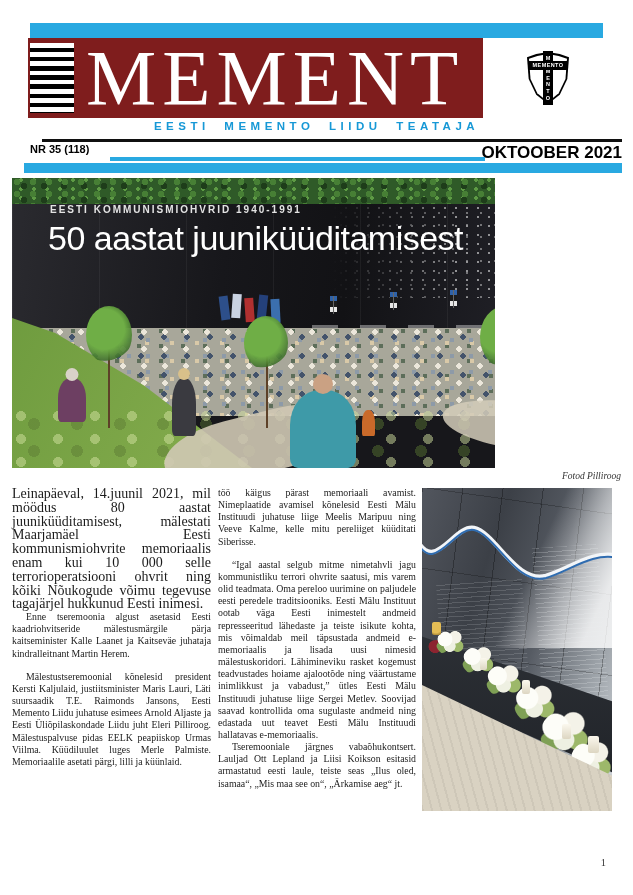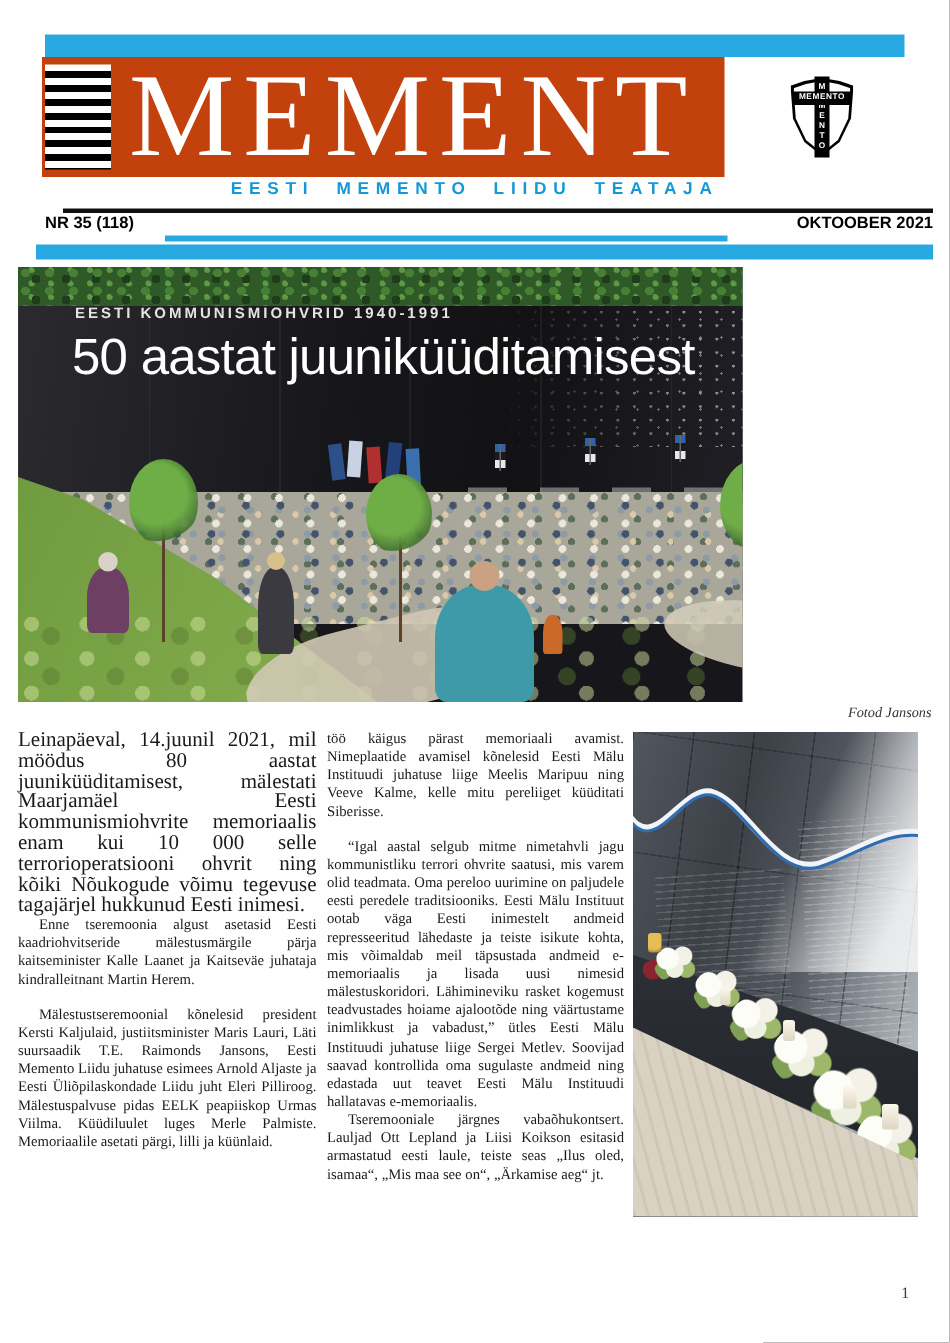--- a/index.html
+++ b/index.html
@@ -2,21 +2,21 @@
 <html><head>
 <meta charset="utf-8">
 <style>
   html,body{margin:0;padding:0;background:#888;}
   .page{position:relative;width:633px;height:895px;background:#ffffff;overflow:hidden;
         font-family:"Liberation Serif",serif;color:#1a1a1a;}
   .abs{position:absolute;}
 
   
   .topbar{left:30px;top:23px;width:573px;height:15px;background:#29A9E1;}
-  .banner{left:28px;top:38px;width:455px;height:80px;background:#c2410c;}
+  .banner{left:28px;top:38px;width:455px;height:80px;background:#7f1d1d;}
   .stripes{left:2px;top:5px;width:44px;height:70px;
            background:repeating-linear-gradient(180deg,#fff 0 4.6px,#000 4.6px 9.2px);}
   .mast-title{left:58px;top:-2px;height:82px;line-height:84px;color:#fff;
               font-family:"Liberation Serif",serif;font-size:79px;font-weight:400;
               letter-spacing:6px;white-space:nowrap;}
   .logo{left:489px;top:9px;width:62px;height:62px;background:#fff;border-radius:50%;}
   .logo-shield-outer{left:10px;top:5px;width:42px;height:52px;background:#000;
      clip-path:polygon(50% 0%,78% 4%,100% 10%,96% 52%,78% 82%,50% 100%,22% 82%,4% 52%,0% 10%,22% 4%);}
   .logo-shield-inner{left:2px;top:2px;width:38px;height:48px;background:#fff;
      clip-path:polygon(50% 0%,78% 4%,100% 10%,96% 52%,78% 82%,50% 100%,22% 82%,4% 52%,0% 10%,22% 4%);}
@@ -26,21 +26,21 @@
   .cross-h{left:12px;top:14px;width:38px;height:9px;background:#000;color:#fff;
      font-family:"Liberation Sans",sans-serif;font-size:5.5px;font-weight:700;
      line-height:9px;text-align:center;letter-spacing:0.4px;}
   .subtitle{left:0;top:120px;width:633px;text-align:center;color:#1698D6;
      font-family:"Liberation Sans",sans-serif;font-size:11.5px;font-weight:700;
      letter-spacing:4.5px;word-spacing:7px;}
   .issue-rule{left:42px;top:139px;width:580px;height:2.5px;background:#101010;}
   .issue-nr{left:30px;top:143px;font-family:"Liberation Sans",sans-serif;
      font-size:11px;font-weight:700;color:#000;}
   .issue-date{left:402px;top:143px;width:220px;text-align:right;
-     font-family:"Liberation Sans",sans-serif;font-size:11px;font-weight:700;color:#000;}
+     font-family:"Liberation Sans",sans-serif;font-size:17px;font-weight:700;color:#000;}
   .cyan-thin{left:110px;top:157px;width:375px;height:4px;background:#29A9E1;}
   .cyan-thick{left:24px;top:163px;width:598px;height:10px;background:#29A9E1;}
 
   
   .hero{left:12px;top:178px;width:483px;height:290px;background:#17171b;overflow:hidden;}
   .trees{left:0;top:0;width:609px;height:30px;background-color:#2f5a28;
      background-image:radial-gradient(circle 3px at 5px 4px,#477f35 98%,transparent),
        radial-gradient(circle 3px at 12px 8px,#1e3d1a 98%,transparent),
        radial-gradient(circle 2px at 9px 2px,#5d9a44 98%,transparent);
      background-size:16px 12px,20px 14px,13px 9px;}
@@ -197,21 +197,21 @@
       <div class="head" style="top:-10px;width:12px;height:12px;background:#d8c08a;"></div>
     </div>
     <div class="abs fig" style="left:514px;top:214px;width:34px;height:64px;background:#5a5d64;">
       <div class="head" style="top:-11px;width:14px;height:14px;background:#cbb8a4;"></div>
     </div>
     <div class="abs fig" style="left:350px;top:232px;width:13px;height:26px;background:#c96a2a;"></div>
 
     <div class="abs kicker">EESTI KOMMUNISMIOHVRID 1940-1991</div>
     <div class="abs headline">50 aastat juuniküüditamisest</div>
   </div>
-  <div class="abs credit">Fotod Jansons</div>
+  <div class="abs credit">Fotod Pilliroog</div>
 
   <div class="abs col col1">
     <p class="lead">Leinapäeval, 14.juunil 2021, mil möödus 80 aastat juuniküüditamisest, mälestati Maarjamäel Eesti kommunismiohvrite memoriaalis enam kui 10 000 selle terrorioperatsiooni ohvrit ning kõiki Nõukogude võimu tegevuse tagajärjel hukkunud Eesti inimesi.</p>
     <p class="ind">Enne tseremoonia algust asetasid Eesti kaadriohvitseride mälestusmärgile pärja kaitseminister Kalle Laanet ja Kaitseväe juhataja kindralleitnant Martin Herem.</p>
     <p class="ind gap">Mälestustseremoonial kõnelesid president Kersti Kaljulaid, justiitsminister Maris Lauri, Läti suursaadik T.E. Raimonds Jansons, Eesti Memento Liidu juhatuse esimees Arnold Aljaste ja Eesti Üliõpilaskondade Liidu juht Eleri Pilliroog. Mälestuspalvuse pidas EELK peapiiskop Urmas Viilma. Küüdiluulet luges Merle Palmiste. Memoriaalile asetati pärgi, lilli ja küünlaid.</p>
   </div>
   <div class="abs col col2">
     <p>töö käigus pärast memoriaali avamist. Nimeplaatide avamisel kõnelesid Eesti Mälu Instituudi juhatuse liige Meelis Maripuu ning Veeve Kalme, kelle mitu pereliiget küüditati Siberisse.</p>
     <p class="ind gap">“Igal aastal selgub mitme nimetahvli jagu kommunistliku terrori ohvrite saatusi, mis varem olid teadmata. Oma pereloo uurimine on paljudele eesti peredele traditsiooniks. Eesti Mälu Instituut ootab väga Eesti inimestelt andmeid represseeritud lähedaste ja teiste isikute kohta, mis võimaldab meil täpsustada andmeid e-memoriaalis ja lisada uusi nimesid mälestuskoridori. Lähimineviku rasket kogemust teadvustades hoiame ajalootõde ning väärtustame inimlikkust ja vabadust,” ütles Eesti Mälu Instituudi juhatuse liige Sergei Metlev. Soovijad saavad kontrollida oma sugulaste andmeid ning edastada uut teavet Eesti Mälu Instituudi hallatavas e-memoriaalis.</p>
     <p class="ind">Tseremooniale järgnes vabaõhukontsert. Lauljad Ott Lepland ja Liisi Koikson esitasid armastatud eesti laule, teiste seas „Ilus oled, isamaa“, „Mis maa see on“, „Ärkamise aeg“ jt.</p>

